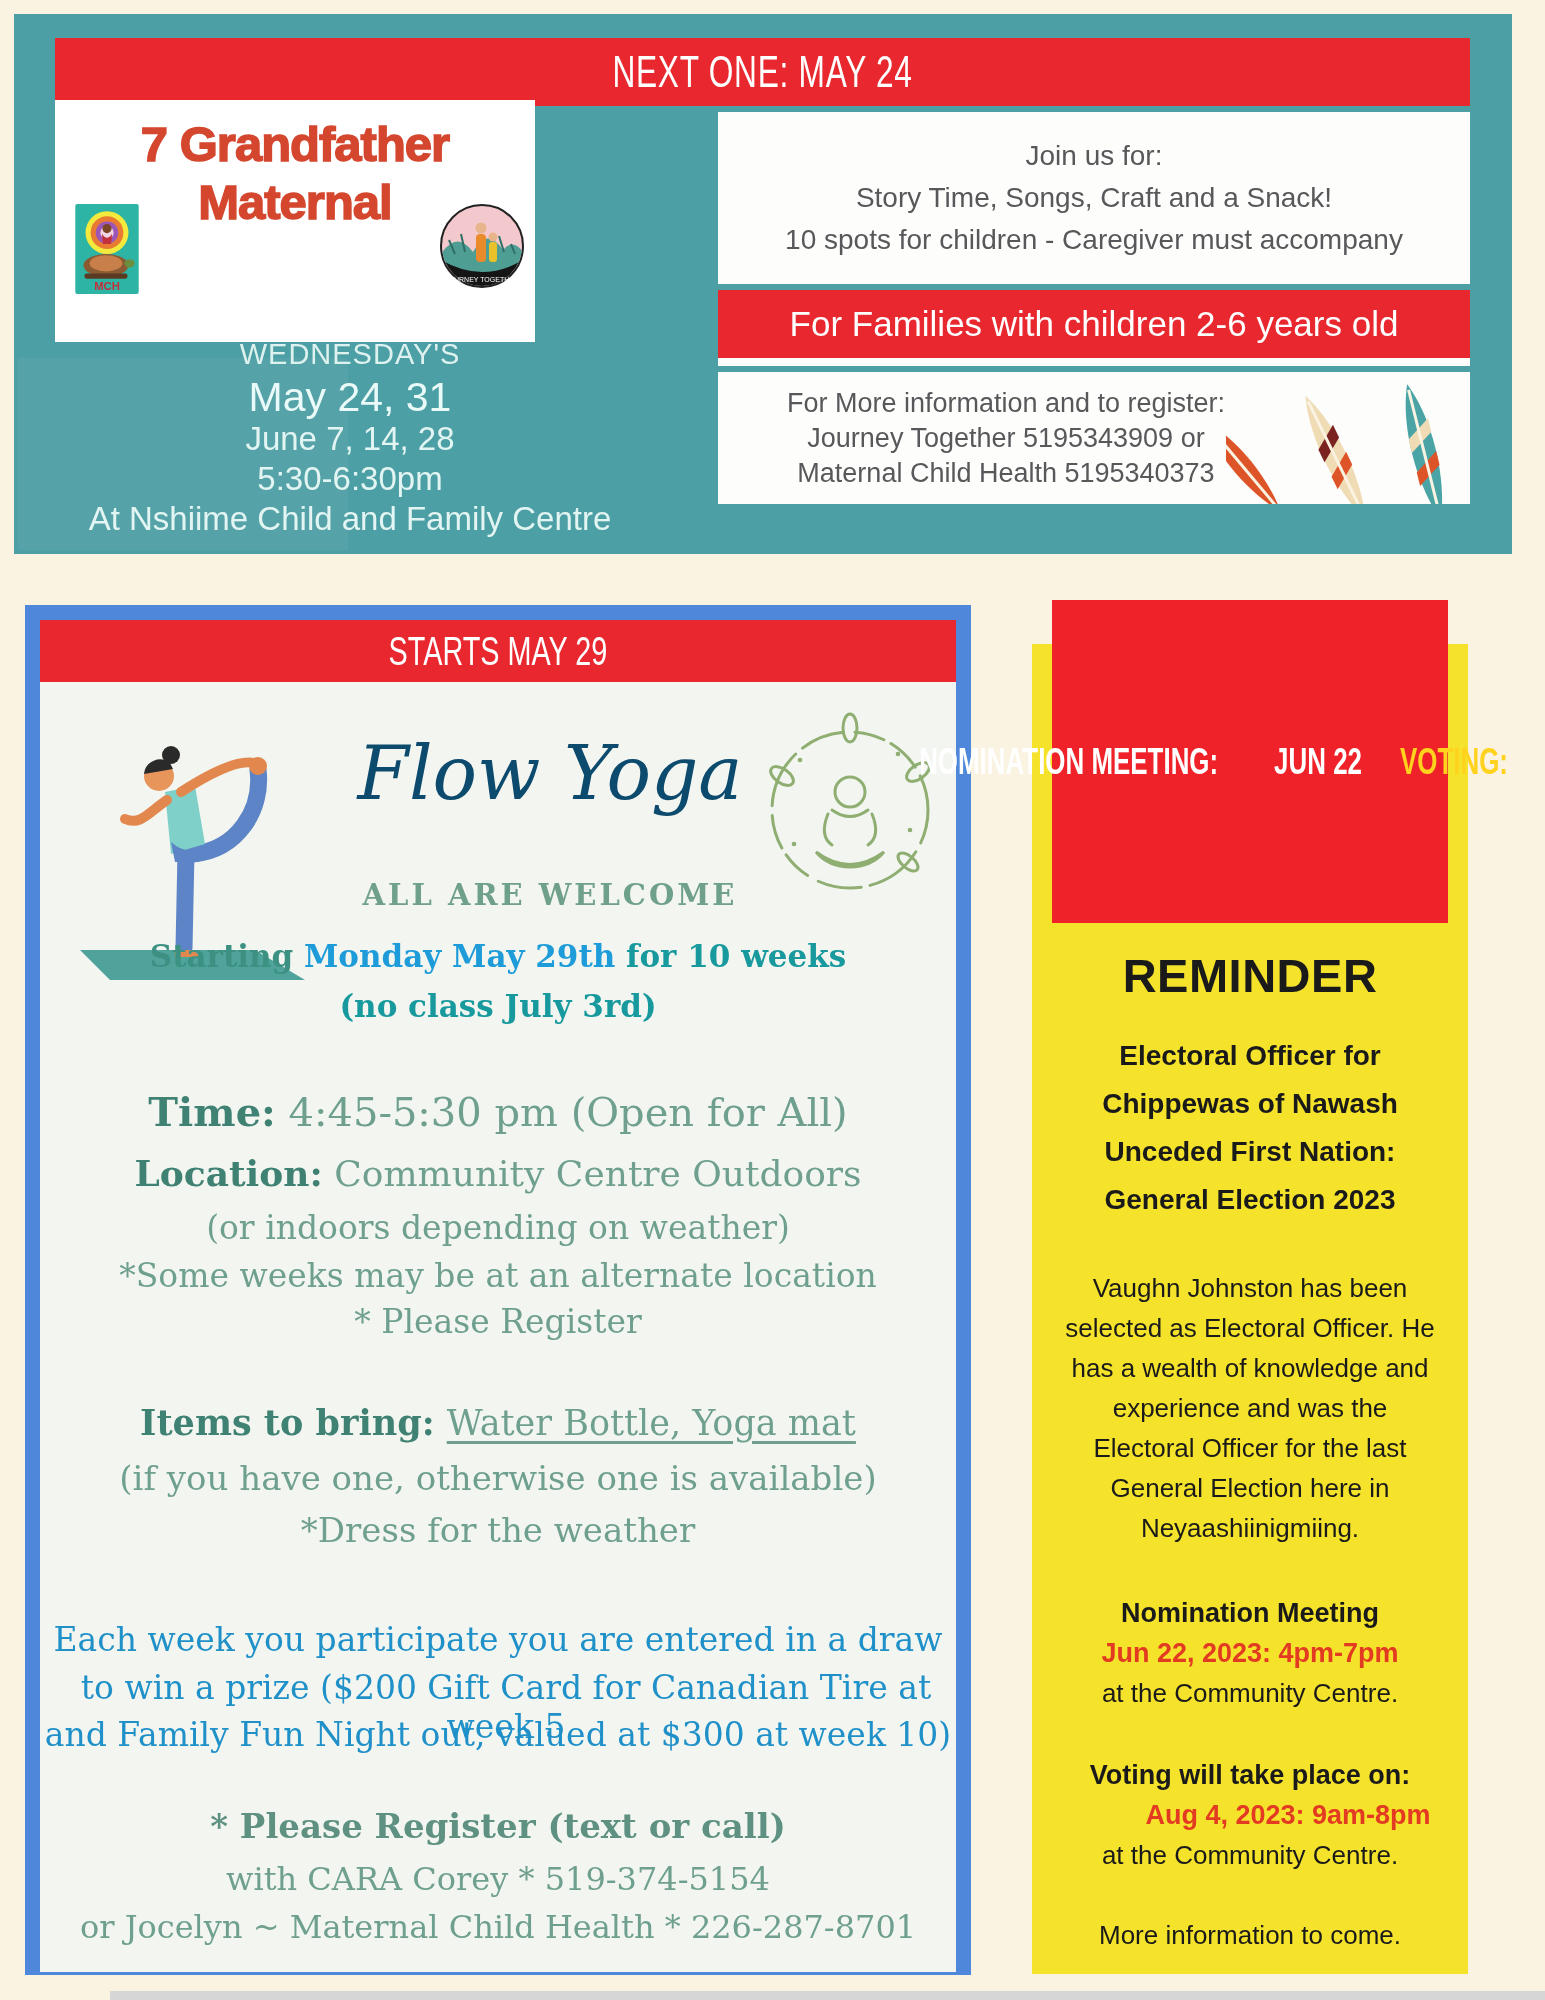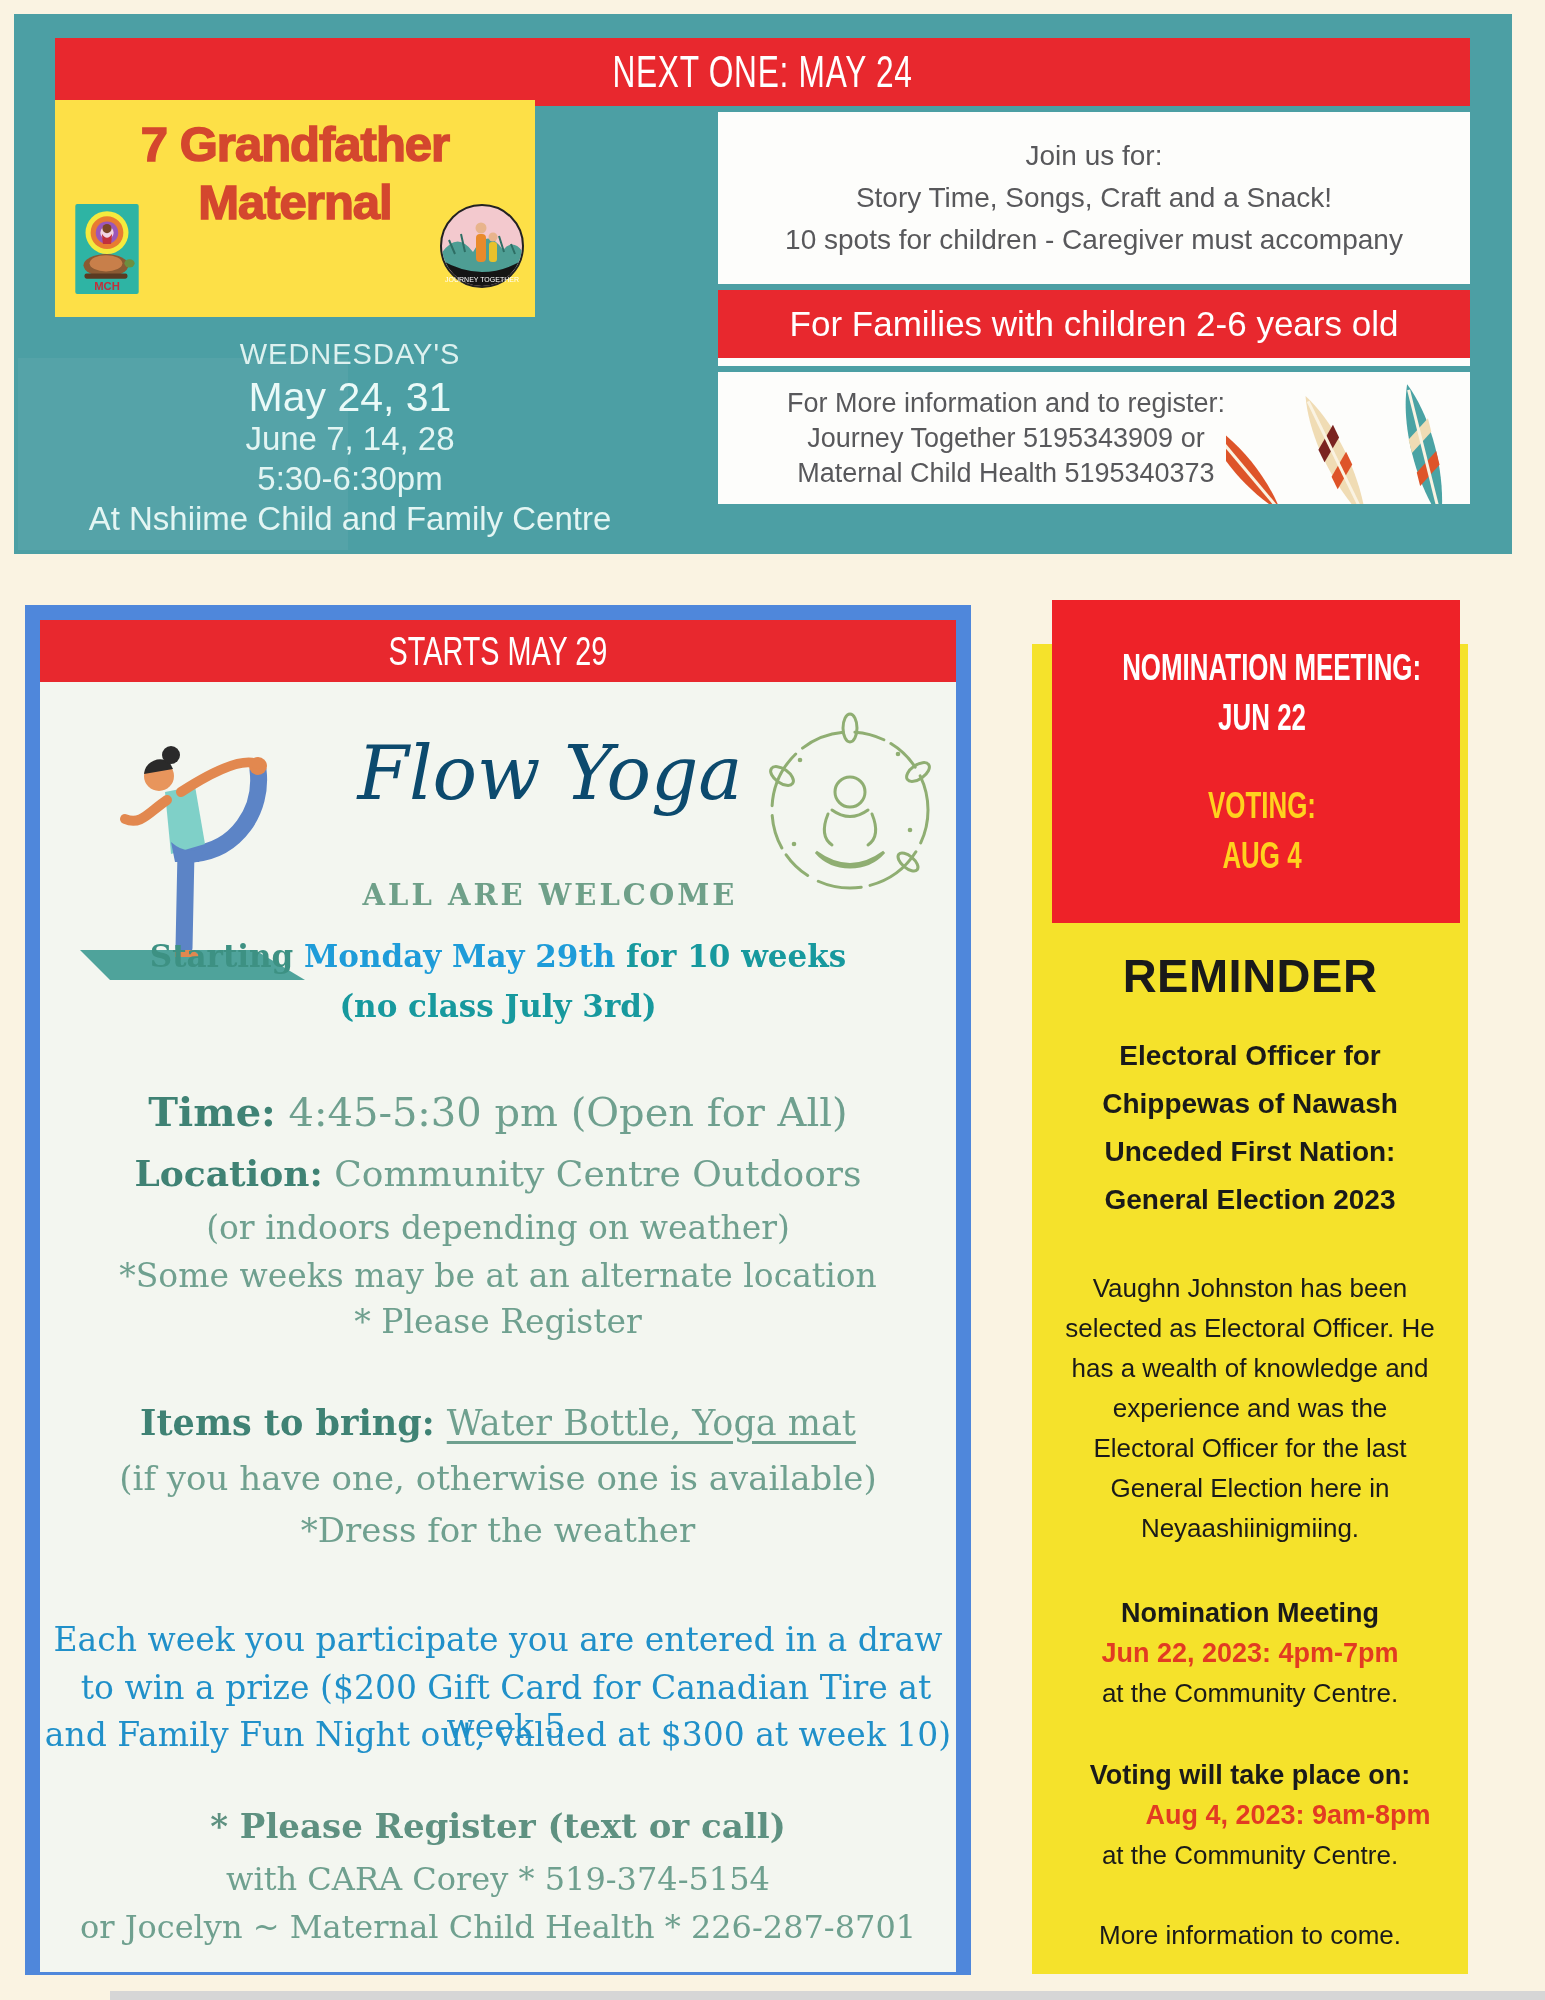--- a/index.html
+++ b/index.html
@@ -10,21 +10,21 @@
   }
   .abs{position:absolute;}
   .center{display:flex;align-items:center;justify-content:center;text-align:center;}
   .condensed{display:inline-block;transform:scaleX(0.72);transform-origin:center center;white-space:nowrap;}
 
   
   .teal-panel{left:14px;top:14px;width:1498px;height:540px;background:#4C9FA4;}
   .teal-panel .light-overlay{left:4px;top:344px;width:330px;height:192px;background:rgba(255,255,255,0.05);}
   .banner-red{background:#E8282E;color:#fff;}
   .top-banner{left:41px;top:24px;width:1415px;height:68px;font-weight:normal;font-size:44px;letter-spacing:1px;}
-  .white-card{left:41px;top:86px;width:480px;height:217px;background:#fde047;}
+  .white-card{left:41px;top:86px;width:480px;height:242px;background:#ffffff;}
   .gf-title{left:0;width:100%;text-align:center;color:#D4472E;font-weight:800;font-size:49px;letter-spacing:-1px;-webkit-text-stroke:1.5px #D4472E;}
   .gf-line1{top:16px;}
   .gf-line2{top:74px;}
   .mch-logo{left:20px;top:104px;width:64px;height:90px;}
   .jt-logo{left:384px;top:100px;width:86px;height:94px;}
   .teal-text{left:41px;width:590px;text-align:center;color:#E3F5F3;}
   .wed{top:324px;font-size:29px;letter-spacing:1px;color:#DDF1EF;}
   .dates1{top:360px;font-size:41px;color:#EAFAF8;}
   .dates2{top:406px;font-size:33px;}
   .time-line{top:446px;font-size:33px;}
@@ -66,21 +66,21 @@
   .y-draw1{top:1000px;font-size:33px;}
   .y-draw2{top:1048px;font-size:33px;padding-left:8px;}
   .y-draw3{top:1095px;font-size:33px;}
   .y-reg0{top:1186px;font-size:34px;color:#5E9181;font-weight:bold;}
   .y-reg1{top:1240px;font-size:32px;}
   .y-reg2{top:1288px;font-size:32px;}
   .uline{text-decoration:underline;text-underline-offset:6px;}
 
   
   .yellow-card{left:1032px;top:644px;width:436px;height:1330px;background:#F5E22B;}
-  .nom-box{left:1052px;top:600px;width:396px;height:323px;background:#EE2228;flex-direction:column;padding-left:12px;}
+  .nom-box{left:1052px;top:600px;width:396px;height:323px;background:#EE2228;flex-direction:row;}
   .nom-line{width:100%;text-align:center;font-weight:bold;color:#fff;font-size:36px;line-height:50px;}
   .nom-yellow{color:#FFD21E;}
   .nom-gap{height:38px;}
   .el-text{left:1032px;width:436px;text-align:center;color:#1A1A1A;}
   .reminder{top:948px;font-size:47px;font-weight:800;letter-spacing:0.5px;}
   .el-sub{font-size:28px;font-weight:bold;line-height:48px;}
   .el-sub1{top:1032px;} .el-sub2{top:1080px;} .el-sub3{top:1128px;} .el-sub4{top:1176px;}
   .el-body{font-size:26px;line-height:40px;}
   .el-b1{top:1268px;} .el-b2{top:1308px;} .el-b3{top:1348px;} .el-b4{top:1388px;}
   .el-b5{top:1428px;} .el-b6{top:1468px;} .el-b7{top:1508px;}

